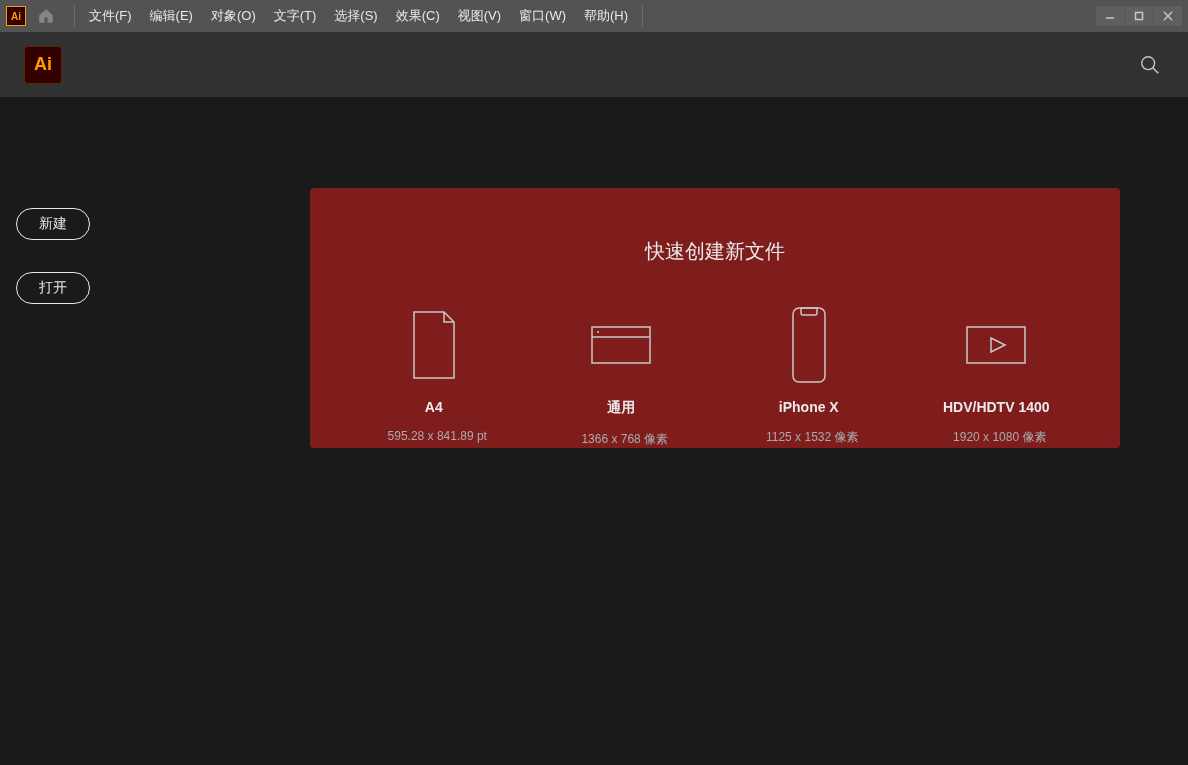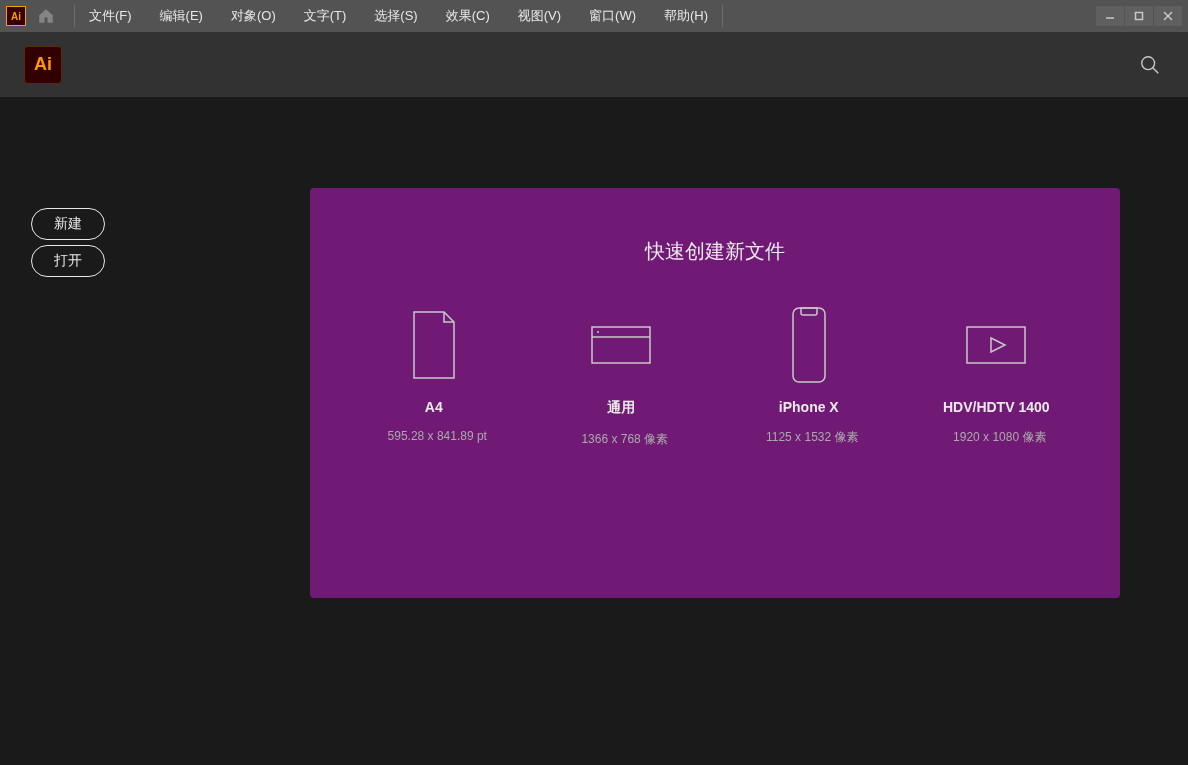--- a/index.html
+++ b/index.html
@@ -41,21 +41,21 @@
     justify-content: center;
     margin-right: 10px;
     opacity: 0.7;
   }
   .vdiv {
     width: 1px;
     height: 22px;
     background: rgba(255,255,255,0.15);
     margin: 0 6px;
   }
-  .menu-bar { display: flex; gap: 12px; text-align: center; }
+  .menu-bar { display: flex; gap: 2px; text-align: center; }
   .menu-item {
     padding: 4px 8px;
     cursor: default;
   }
   .spacer { flex: 1; }
   .win-controls { display: flex; gap: 0; }
   .win-btn {
     width: 28px;
     height: 20px;
     display: flex;
@@ -94,44 +94,44 @@
     align-items: center;
     justify-content: center;
   }
 
   .content {
     display: flex;
     height: calc(100% - 98px);
   }
   .left-col {
     width: 310px;
-    padding: 110px 0 0 31px;
+    padding: 110px 0 0 16px;
     display: flex;
     flex-direction: column;
-    gap: 5px;
+    gap: 32px;
   }
   .pill-btn {
     width: 74px;
     height: 32px;
     border: 1.5px solid #e8e8e8;
     border-radius: 16px;
     background: transparent;
     color: #e8e8e8;
     font-size: 14px;
     display: flex;
     align-items: center;
     justify-content: center;
     cursor: pointer;
   }
 
   .panel {
     margin-top: 90px;
     width: 810px;
-    height: 410px;
-    background: #701a75;
+    height: 260px;
+    background: #7f1d1d;
     border-radius: 4px;
     padding: 50px 30px 30px;
   }
   .panel-title {
     text-align: center;
     font-size: 20px;
     font-weight: 500;
     color: #eaeaea;
     margin-bottom: 40px;
   }

